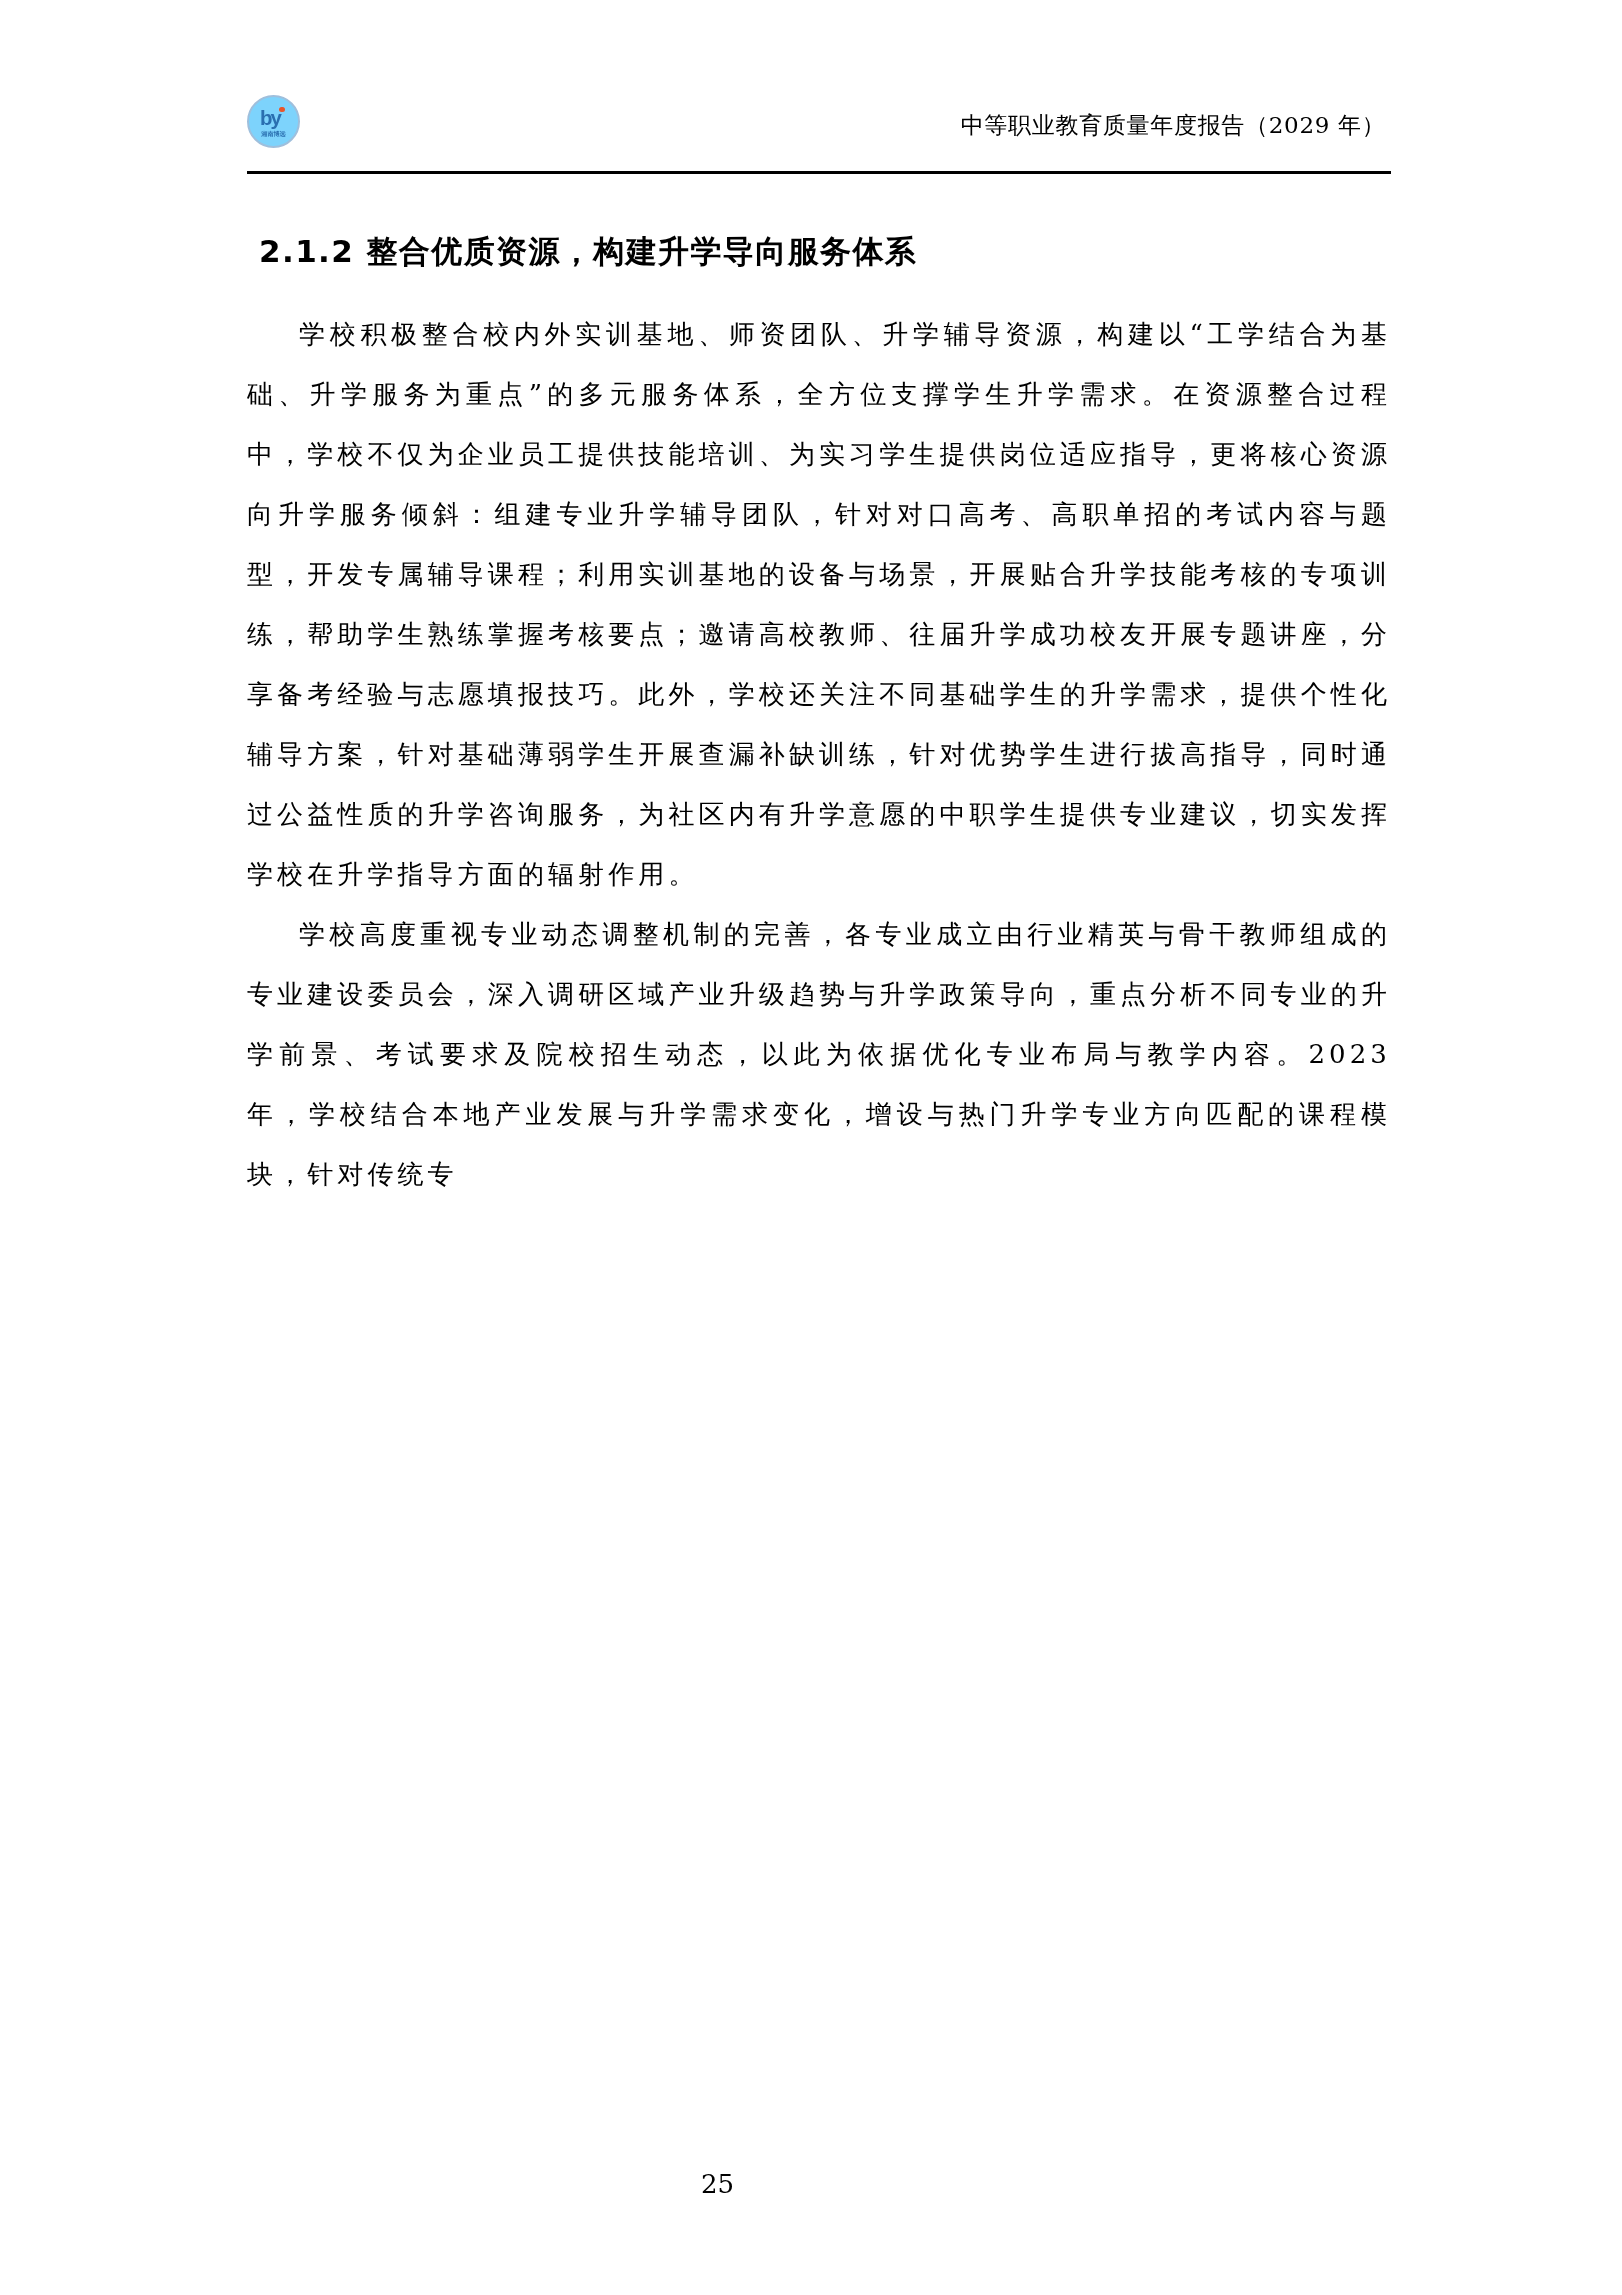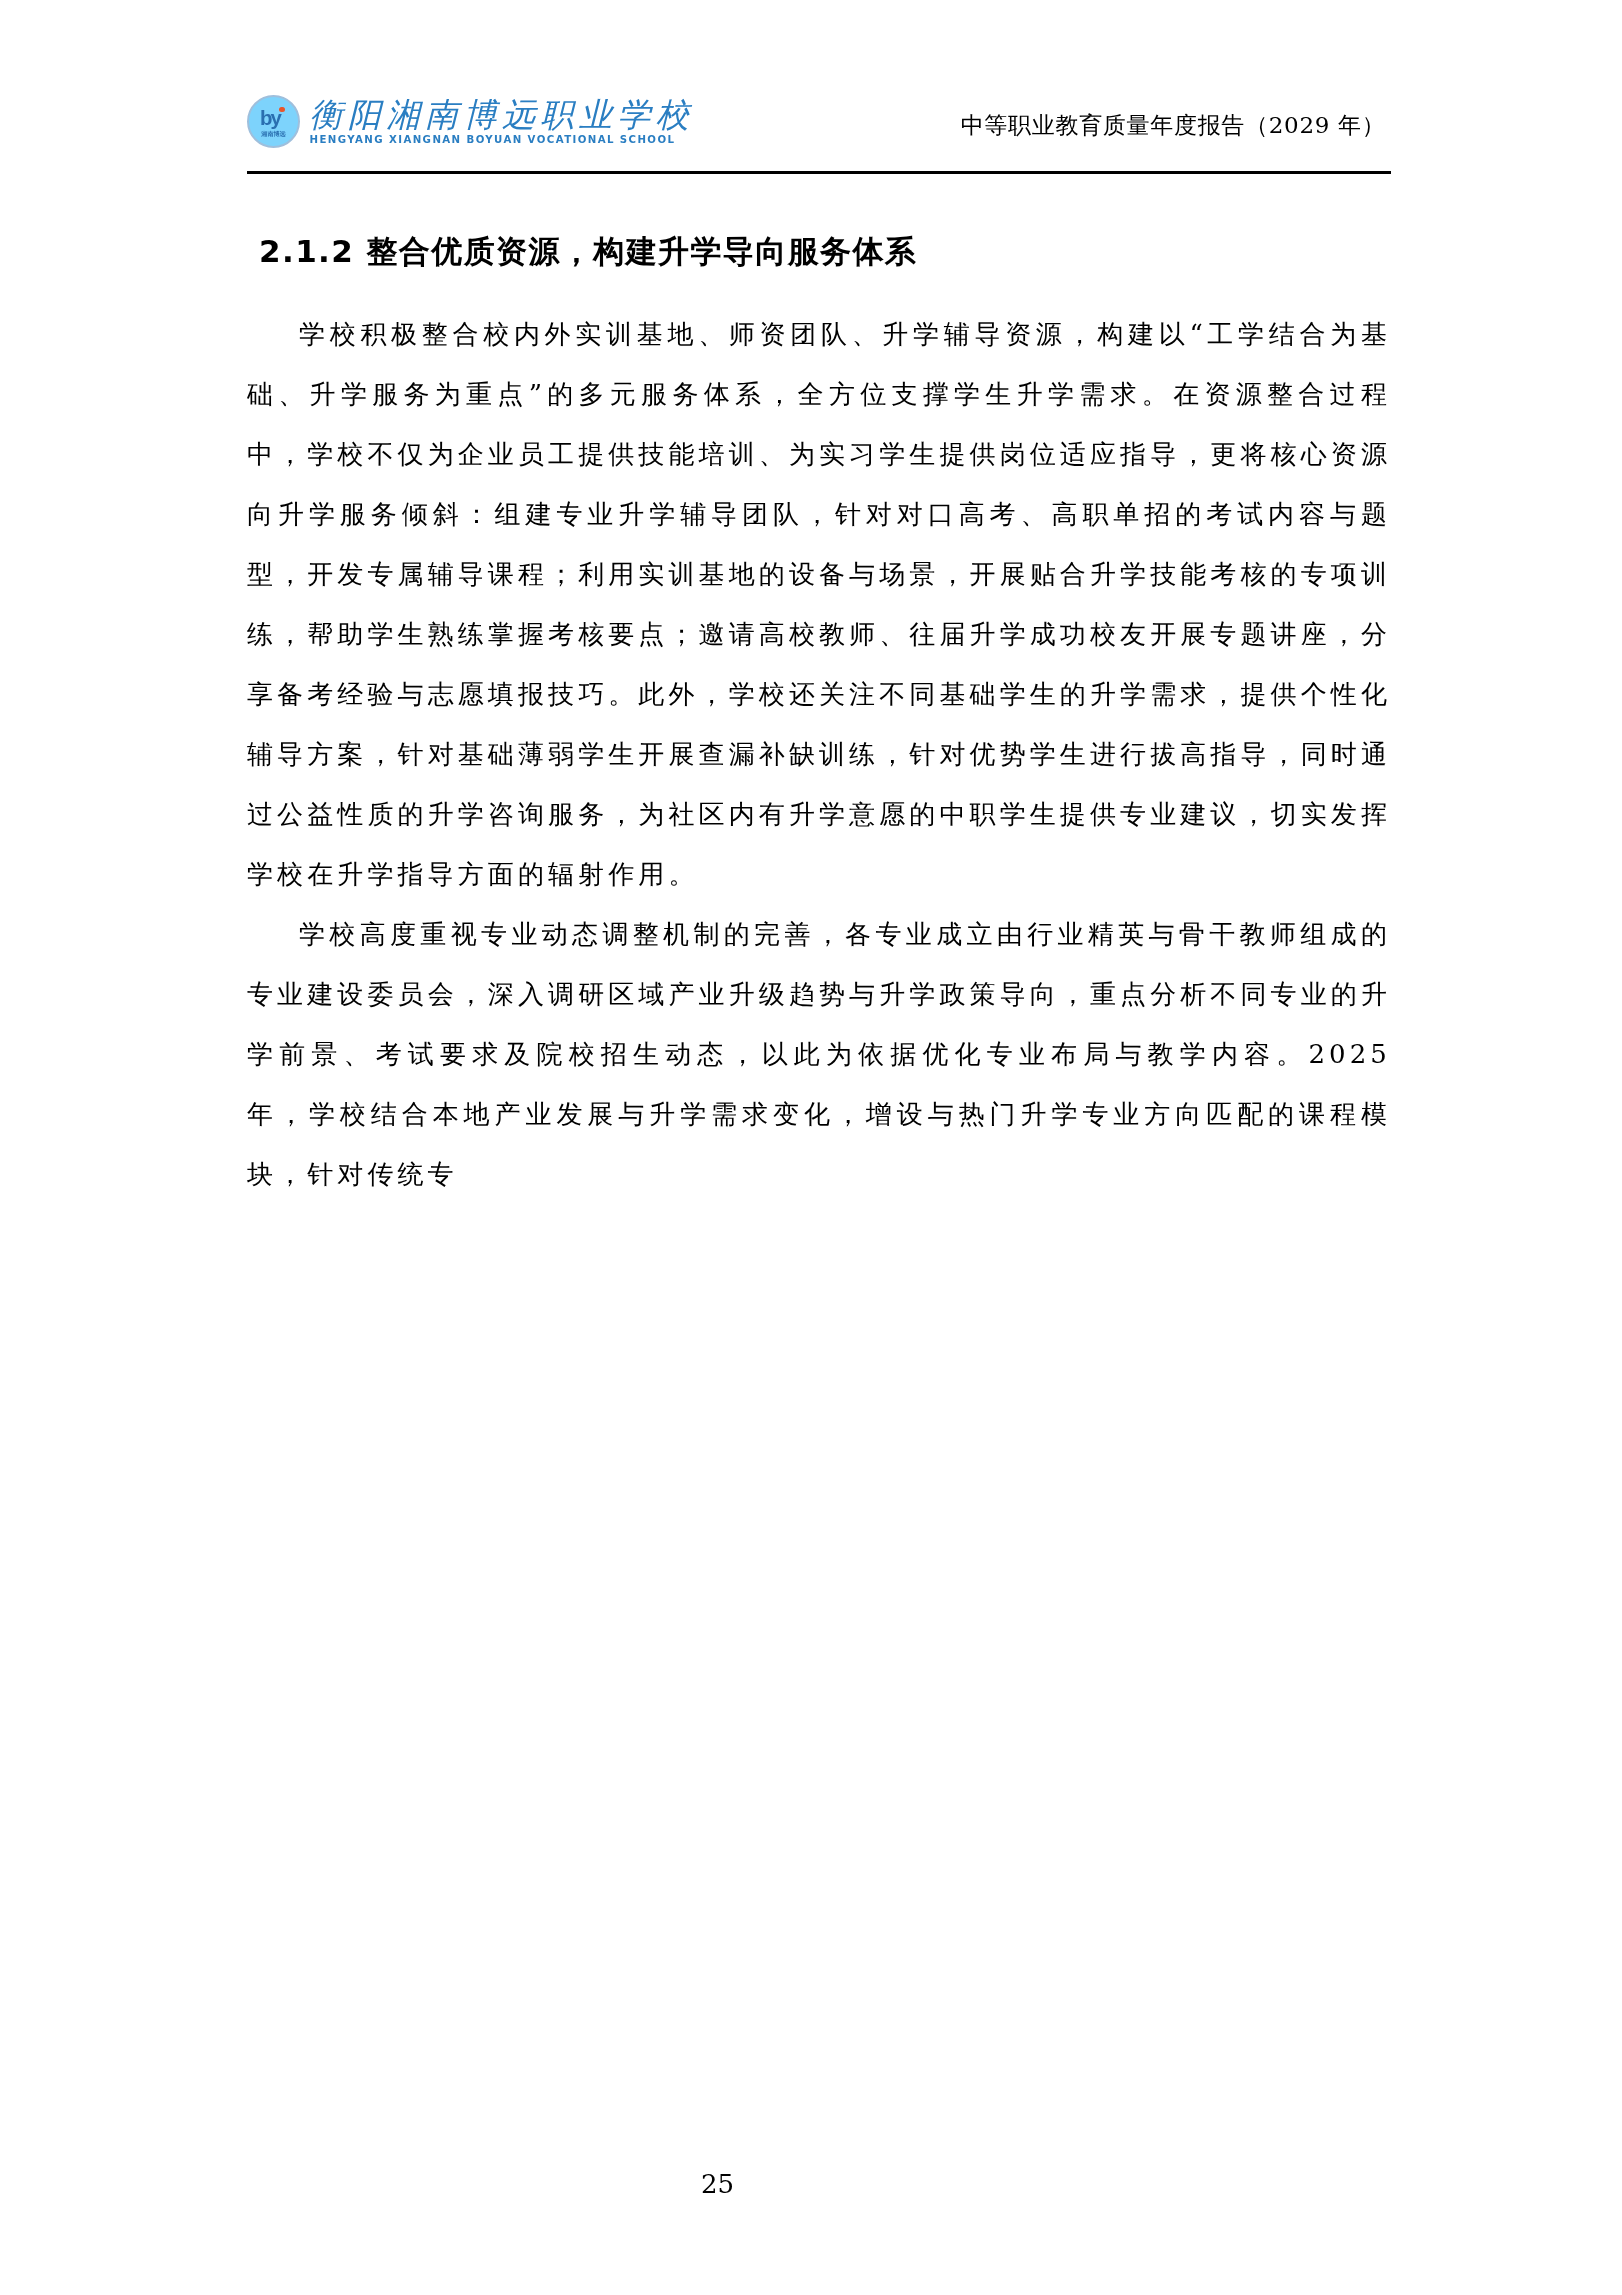--- a/index.html
+++ b/index.html
@@ -29,33 +29,29 @@
 </head>
 <body>
 
 <div class="header">
   <div class="logo-wrap">
     <div class="logo-circle">
       <span class="logo-mark">by</span>
       <span class="logo-dot"></span>
       <span class="logo-sub">湘南博远</span>
     </div>
-    <div class="logo-text">
-      <div class="logo-cn">衡阳湘南博远职业学校</div>
-      <div class="logo-en">HENGYANG XIANGNAN BOYUAN VOCATIONAL SCHOOL</div>
-    </div>
   </div>
   <div class="report-title">中等职业教育质量年度报告（2029 年）</div>
   <div class="header-rule"></div>
 </div>
 
 <div class="content">
   <section>
     <h2>2.1.2 整合优质资源，构建升学导向服务体系</h2>
     <p>学校积极整合校内外实训基地、师资团队、升学辅导资源，构建以“工学结合为基础、升学服务为重点”的多元服务体系，全方位支撑学生升学需求。在资源整合过程中，学校不仅为企业员工提供技能培训、为实习学生提供岗位适应指导，更将核心资源向升学服务倾斜：组建专业升学辅导团队，针对对口高考、高职单招的考试内容与题型，开发专属辅导课程；利用实训基地的设备与场景，开展贴合升学技能考核的专项训练，帮助学生熟练掌握考核要点；邀请高校教师、往届升学成功校友开展专题讲座，分享备考经验与志愿填报技巧。此外，学校还关注不同基础学生的升学需求，提供个性化辅导方案，针对基础薄弱学生开展查漏补缺训练，针对优势学生进行拔高指导，同时通过公益性质的升学咨询服务，为社区内有升学意愿的中职学生提供专业建议，切实发挥学校在升学指导方面的辐射作用。</p>
   </section>
   <section>
-    <p>学校高度重视专业动态调整机制的完善，各专业成立由行业精英与骨干教师组成的专业建设委员会，深入调研区域产业升级趋势与升学政策导向，重点分析不同专业的升学前景、考试要求及院校招生动态，以此为依据优化专业布局与教学内容。2025 年，学校结合本地产业发展与升学需求变化，增设与热门升学专业方向匹配的课程模块，针对传统专</p>
+    <p>学校高度重视专业动态调整机制的完善，各专业成立由行业精英与骨干教师组成的专业建设委员会，深入调研区域产业升级趋势与升学政策导向，重点分析不同专业的升学前景、考试要求及院校招生动态，以此为依据优化专业布局与教学内容。2023 年，学校结合本地产业发展与升学需求变化，增设与热门升学专业方向匹配的课程模块，针对传统专</p>
   </section>
 </div>
 
 <div class="page-number">25</div>
 
 
 </body></html>

